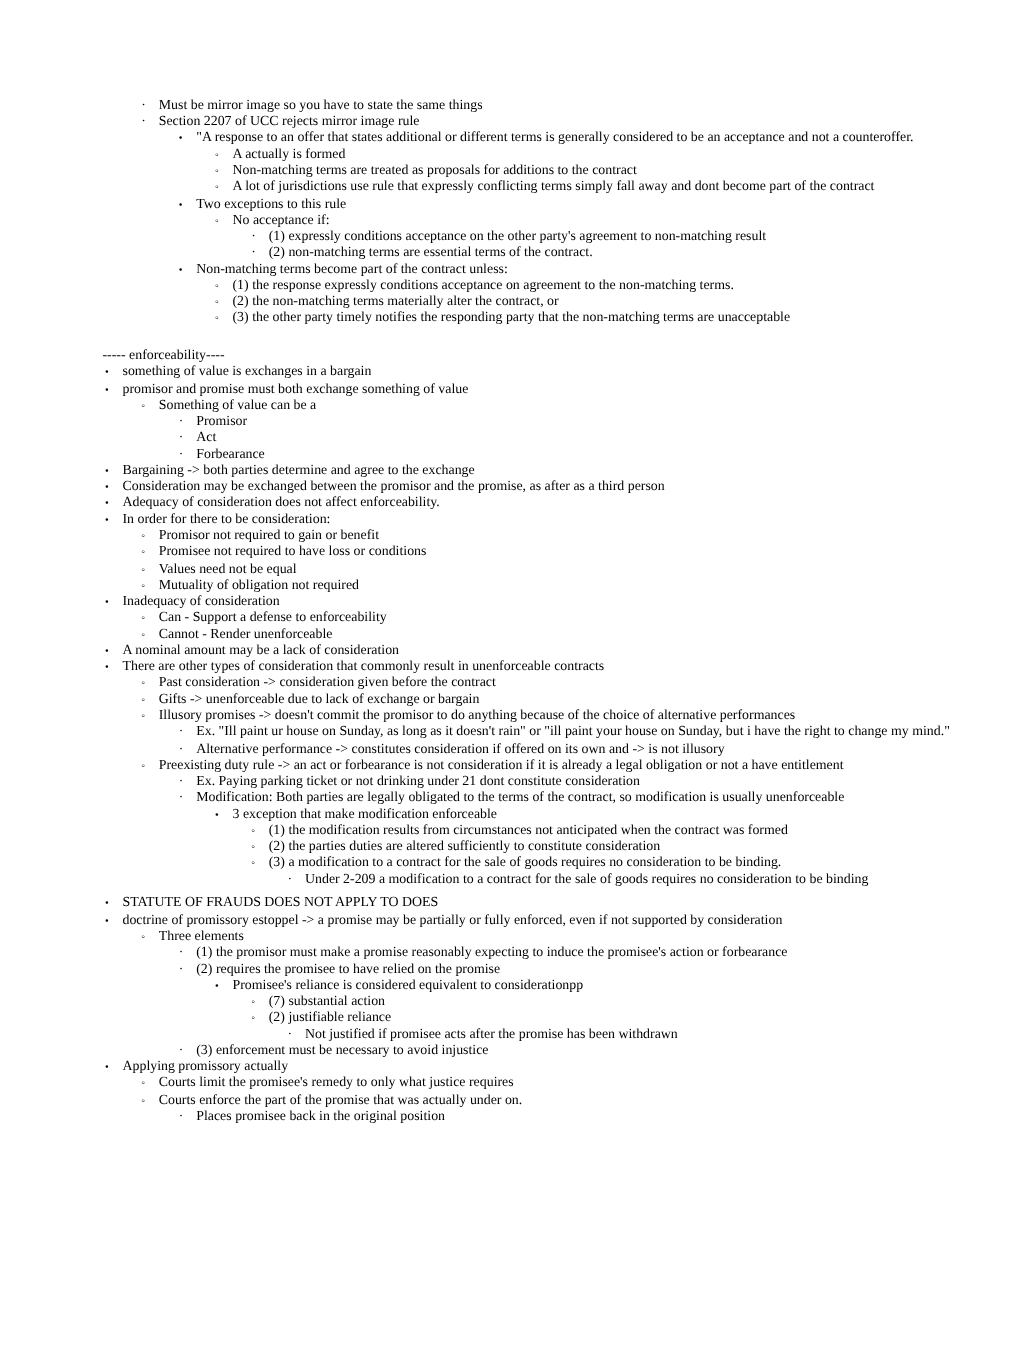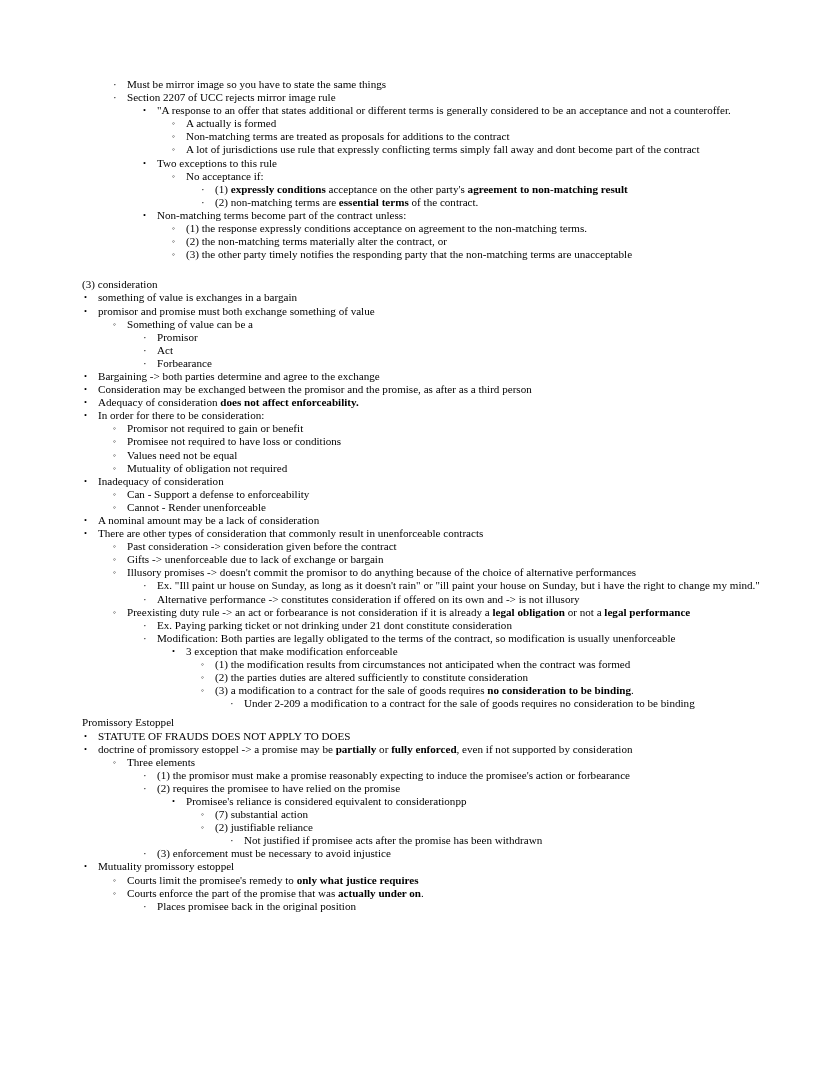--- a/index.html
+++ b/index.html
@@ -60,21 +60,21 @@
   .lvl6 { margin-left: 148px; }
 
   
   .b-disc   { font-size: 8.5px;  line-height: 13.1px; }
   .b-circle { font-size: 8.5px;  line-height: 13.1px; }
   .b-dot    { font-size: 11px;   line-height: 13.1px; }
 
   .gap-sm { height: 6px; }
   .gap-lg { height: 17px; }
 
-  b, strong { font-weight: bold; }
+  b, strong { font-weight: normal; }
 </style>
 </head>
 <body>
 
 <div id="page">
   <div class="doc" id="doc-body">
       <div>
         <div class="row lvl2">
           <span class="bullet b-dot">·</span>
           <span class="txt">Must be mirror image so you have to state the same things</span>
@@ -128,21 +128,21 @@
           <span class="txt">(2) the non-matching terms materially alter the contract, or</span>
         </div>
         <div class="row lvl4">
           <span class="bullet b-circle">◦</span>
           <span class="txt">(3) the other party timely notifies the responding party that the non-matching terms are unacceptable</span>
         </div>
       </div>
       <div class="gap-lg"></div>
       <div>
         <div class="row lvl0 plain">
-          <span class="txt">(3) consideration</span>
+          <span class="txt">----- enforceability----</span>
         </div>
         <div class="row lvl1">
           <span class="bullet b-disc">•</span>
           <span class="txt">something of value is exchanges in a bargain</span>
         </div>
         <div class="row lvl1">
           <span class="bullet b-disc">•</span>
           <span class="txt">promisor and promise must both exchange something of value</span>
         </div>
         <div class="row lvl2">
@@ -228,21 +228,21 @@
         <div class="row lvl3">
           <span class="bullet b-dot">·</span>
           <span class="txt">Ex. "Ill paint ur house on Sunday, as long as it doesn't rain" or "ill paint your house on Sunday, but i have the right to change my mind."</span>
         </div>
         <div class="row lvl3">
           <span class="bullet b-dot">·</span>
           <span class="txt">Alternative performance -&gt; constitutes consideration if offered on its own and -&gt; is not illusory</span>
         </div>
         <div class="row lvl2">
           <span class="bullet b-circle">◦</span>
-          <span class="txt">Preexisting duty rule -&gt; an act or forbearance is not consideration if it is already a <b>legal obligation</b> or not a <b>legal performance</b></span>
+          <span class="txt">Preexisting duty rule -&gt; an act or forbearance is not consideration if it is already a <b>legal obligation</b> or not a <b>have entitlement</b></span>
         </div>
         <div class="row lvl3">
           <span class="bullet b-dot">·</span>
           <span class="txt">Ex. Paying parking ticket or not drinking under 21 dont constitute consideration</span>
         </div>
         <div class="row lvl3">
           <span class="bullet b-dot">·</span>
           <span class="txt">Modification: Both parties are legally obligated to the terms of the contract, so modification is usually unenforceable</span>
         </div>
         <div class="row lvl4">
@@ -261,23 +261,20 @@
           <span class="bullet b-circle">◦</span>
           <span class="txt">(3) a modification to a contract for the sale of goods requires <b>no consideration to be binding</b>.</span>
         </div>
         <div class="row lvl6">
           <span class="bullet b-dot">·</span>
           <span class="txt">Under 2-209 a modification to a contract for the sale of goods requires no consideration to be binding</span>
         </div>
       </div>
       <div class="gap-sm"></div>
       <div>
-        <div class="row lvl0 plain">
-          <span class="txt">Promissory Estoppel</span>
-        </div>
         <div class="row lvl1">
           <span class="bullet b-disc">•</span>
           <span class="txt">STATUTE OF FRAUDS DOES NOT APPLY TO DOES</span>
         </div>
         <div class="row lvl1">
           <span class="bullet b-disc">•</span>
           <span class="txt">doctrine of promissory estoppel -&gt; a promise may be <b>partially</b> or <b>fully enforced</b>, even if not supported by consideration</span>
         </div>
         <div class="row lvl2">
           <span class="bullet b-circle">◦</span>
@@ -306,21 +303,21 @@
         <div class="row lvl6">
           <span class="bullet b-dot">·</span>
           <span class="txt">Not justified if promisee acts after the promise has been withdrawn</span>
         </div>
         <div class="row lvl3">
           <span class="bullet b-dot">·</span>
           <span class="txt">(3) enforcement must be necessary to avoid injustice</span>
         </div>
         <div class="row lvl1">
           <span class="bullet b-disc">•</span>
-          <span class="txt">Mutuality promissory estoppel</span>
+          <span class="txt">Applying promissory actually</span>
         </div>
         <div class="row lvl2">
           <span class="bullet b-circle">◦</span>
           <span class="txt">Courts limit the promisee's remedy to <b>only what justice requires</b></span>
         </div>
         <div class="row lvl2">
           <span class="bullet b-circle">◦</span>
           <span class="txt">Courts enforce the part of the promise that was <b>actually under on</b>.</span>
         </div>
         <div class="row lvl3">

